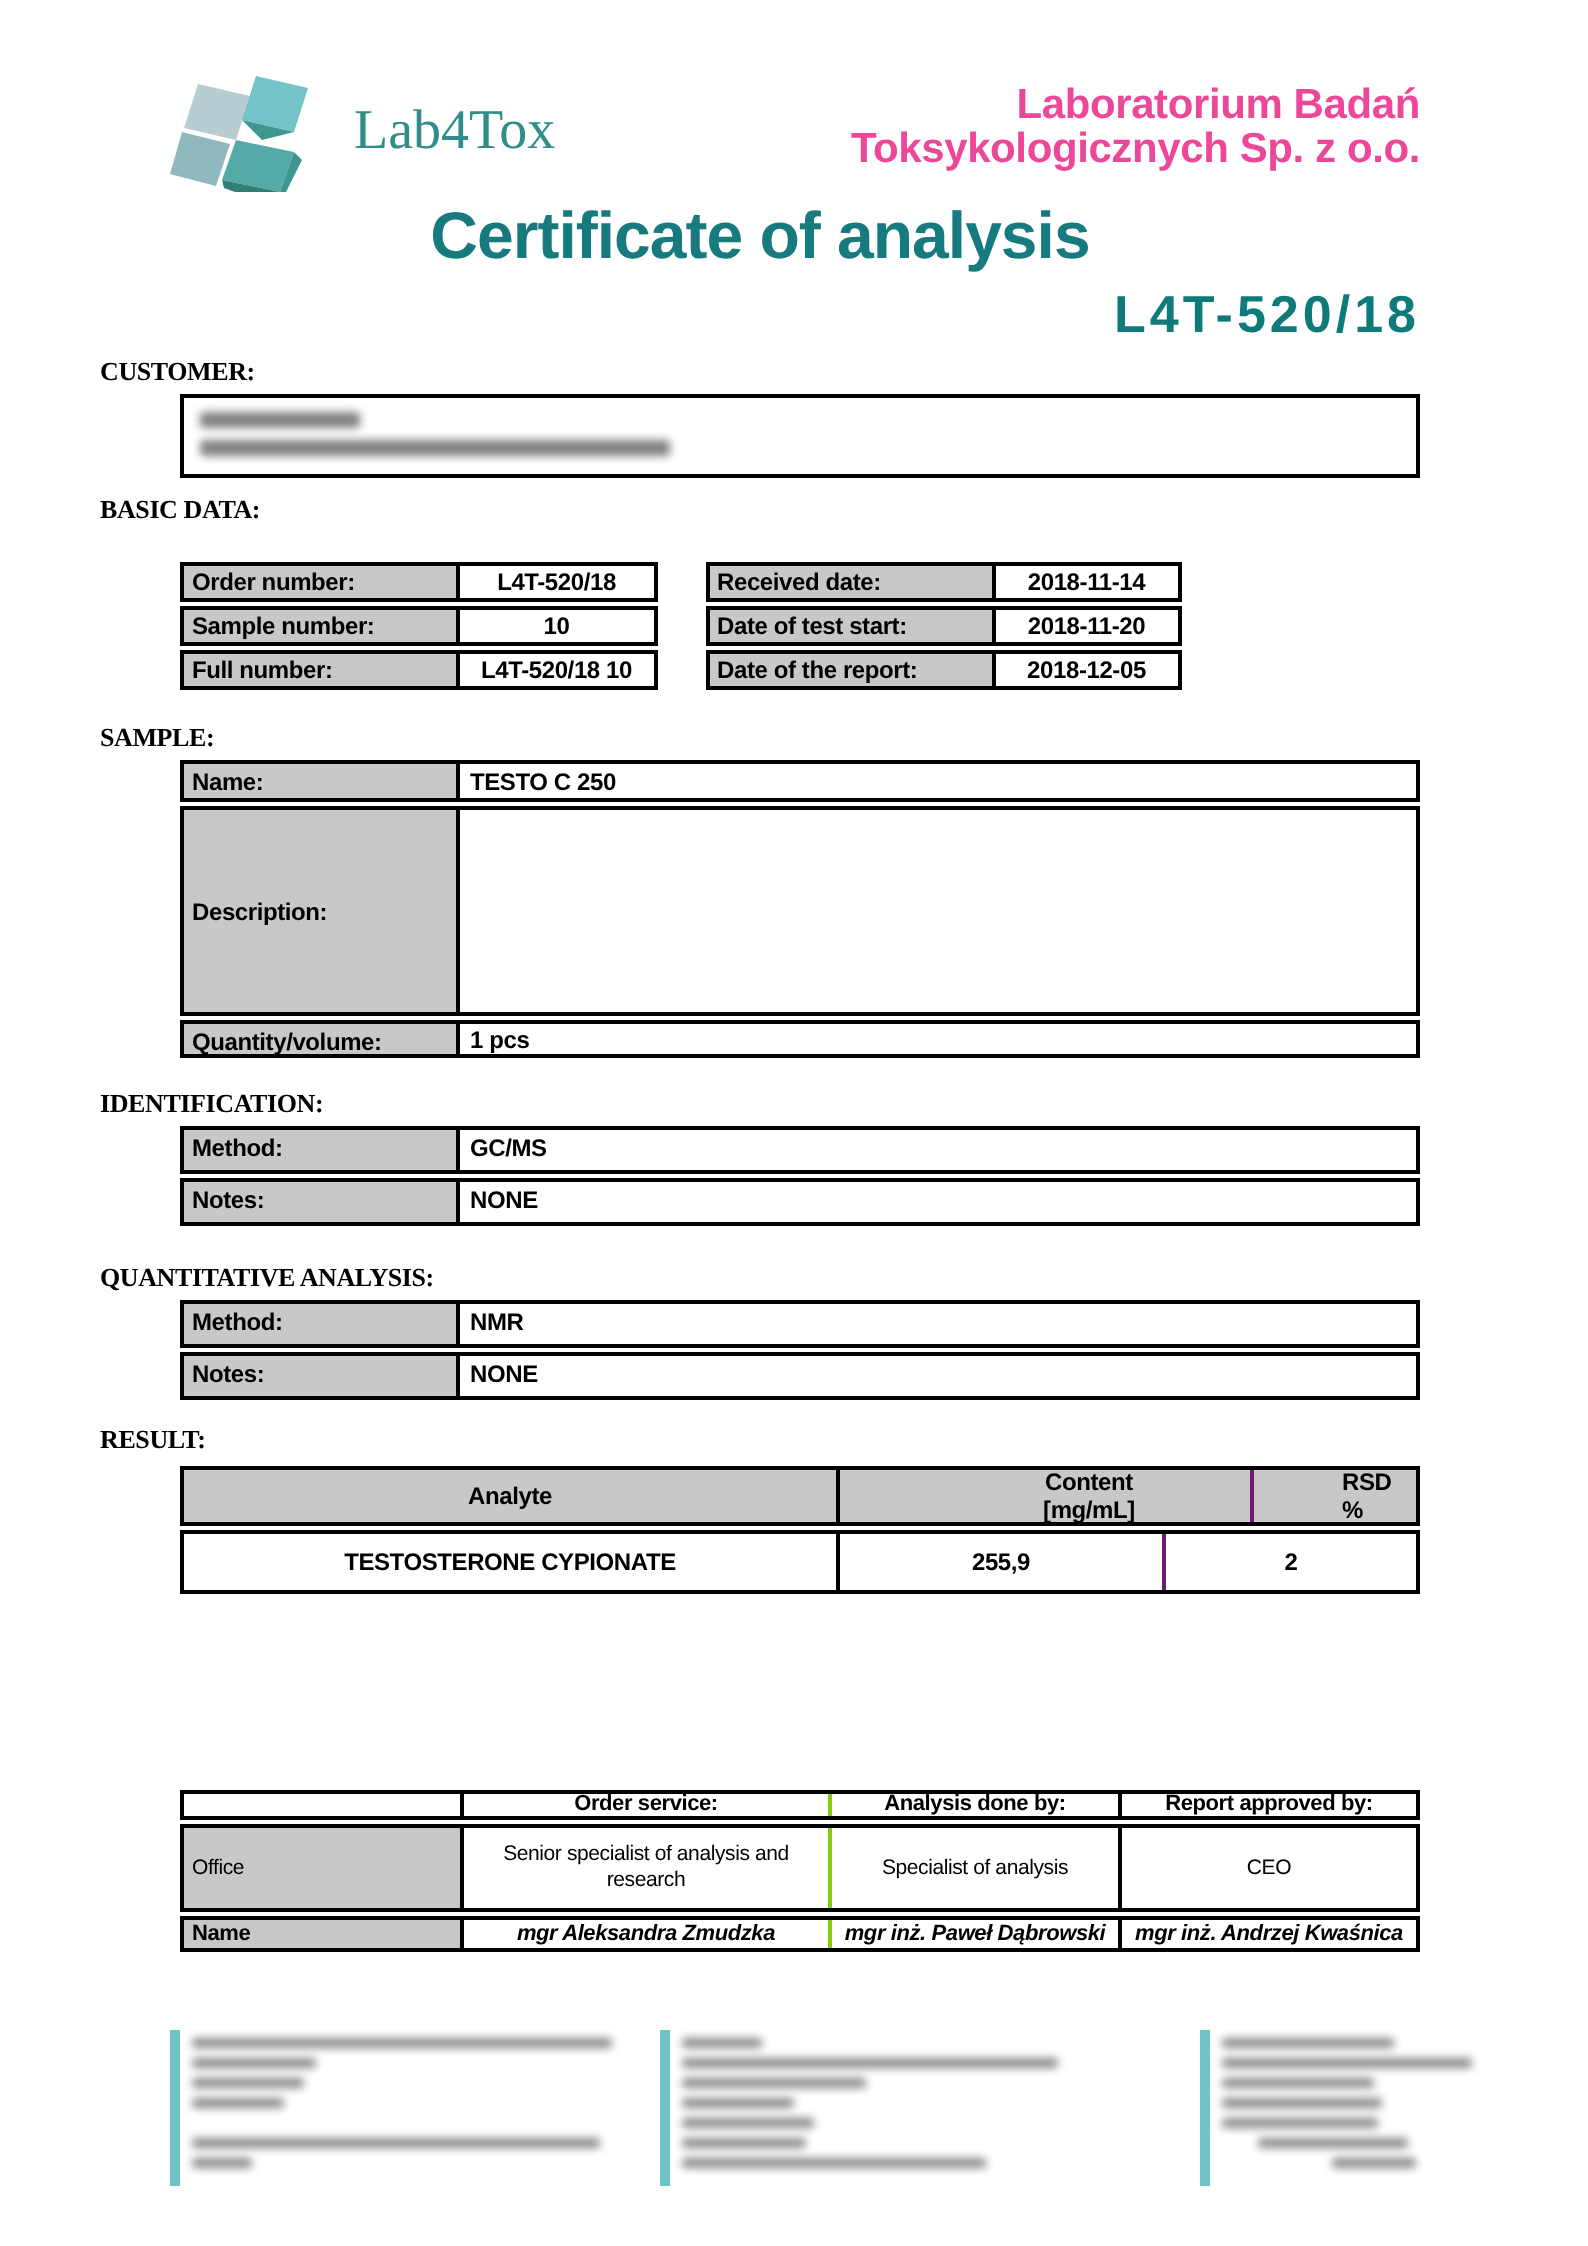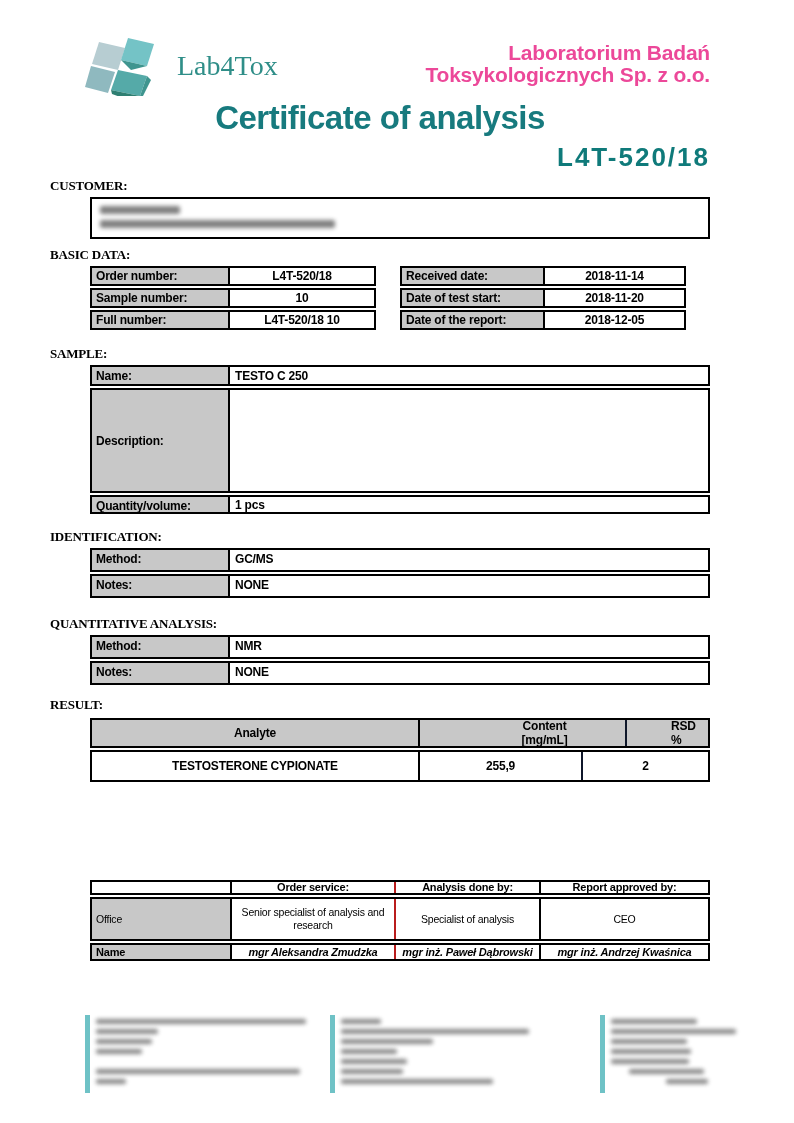--- a/index.html
+++ b/index.html
@@ -30,49 +30,49 @@
             font-size:12px; padding:2px 4px; display:flex; align-items:center; }
   .tval { flex:1; font-weight:bold; font-size:12px; padding:2px 5px; display:flex; align-items:center; }
   .center { justify-content:center; text-align:center; }
 
   
   .customer-box { margin-left:40px; margin-top:3px; width:620px; height:42px;
                   border:2px solid #000; padding:5px 8px; }
   .blur-line { background:#4a4a4a; opacity:.7; border-radius:2px; filter:blur(2px); height:8px; margin-bottom:6px; }
 
   
-  .basic-wrap { display:flex; margin-left:40px; margin-top:3px; width:596px; justify-content:space-between;gap:24px; }
+  .basic-wrap { display:flex; margin-left:40px; margin-top:18px; width:501px; justify-content:space-between;gap:24px; }
   .basic-tbl { width:290px; }
   .basic-tbl .trow { height:20px; }
   .basic-l .tlabel { width:138px; }
   .basic-r .tlabel { width:143px; }
 
   
   .kv .tlabel { width:138px; align-items:flex-start; padding-top:2px; }
   .sample-name { height:21px; }
   .sample-desc { height:105px; }
   .sample-desc .tval { line-height:18px; white-space:pre-wrap; font-size:11.5px; }
   .sample-qty { height:19px; }
   .id-row { height:24px; }
   .id-row .tval { align-items:flex-start; }
 
   
   .res-head { background:#c8c8c8;gap:44px; }
   .res-c1 { width:328px; border-right:2px solid #000; }
-  .res-c2 { width:163px; border-right:2px solid #0f172a; }
+  .res-c2 { width:163px; border-right:2px solid #701a75; }
   .res-c3 { flex:1; }
   .res-cell { display:flex; flex-direction:column; justify-content:center; align-items:center;
               font-weight:bold; font-size:12px; line-height:14px; }
   .res-headrow { height:30px; }
   .res-datarow { height:32px; }
 
   
   .sig { margin-top:98px; }
   .sig-c1 { width:140px; border-right:2px solid #000; }
-  .sig-c2 { width:164px; border-right:2px solid #b91c1c; }
+  .sig-c2 { width:184px; border-right:2px solid #84cc16; }
   .sig-c3 { width:145px; border-right:2px solid #000; }
   .sig-c4 { flex:1; }
   .sig-cell { display:flex; justify-content:center; align-items:center; text-align:center;
               font-size:11px; line-height:13px; padding:1px 2px; }
   .sig-headrow { height:15px; }
   .sig-headrow .sig-cell { font-weight:bold; }
   .sig-officerow { height:44px; }
   .sig-namerow { height:18px; }
   .sig-label { background:#c8c8c8; justify-content:flex-start; text-align:left; padding-left:4px; font-size:11px; }
   .sig-namerow .sig-cell { font-weight:bold; font-style:italic; }

